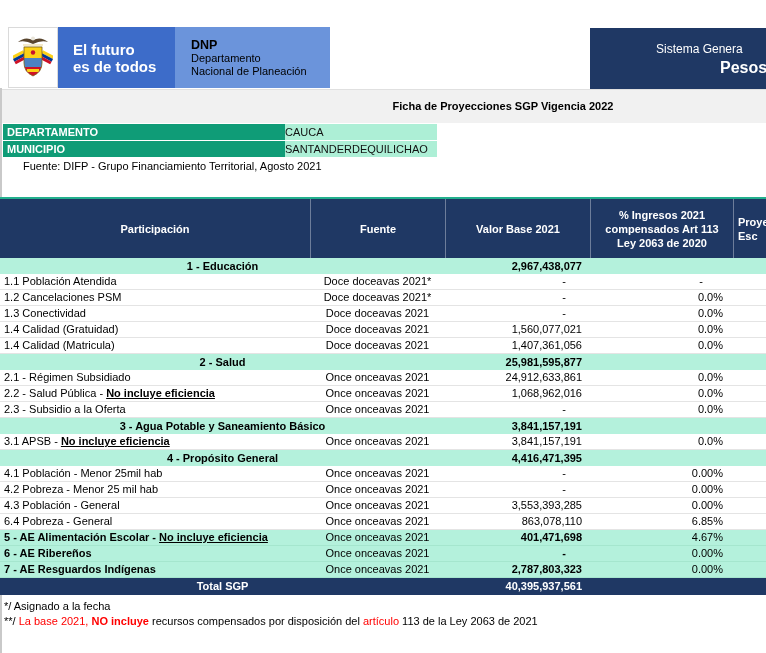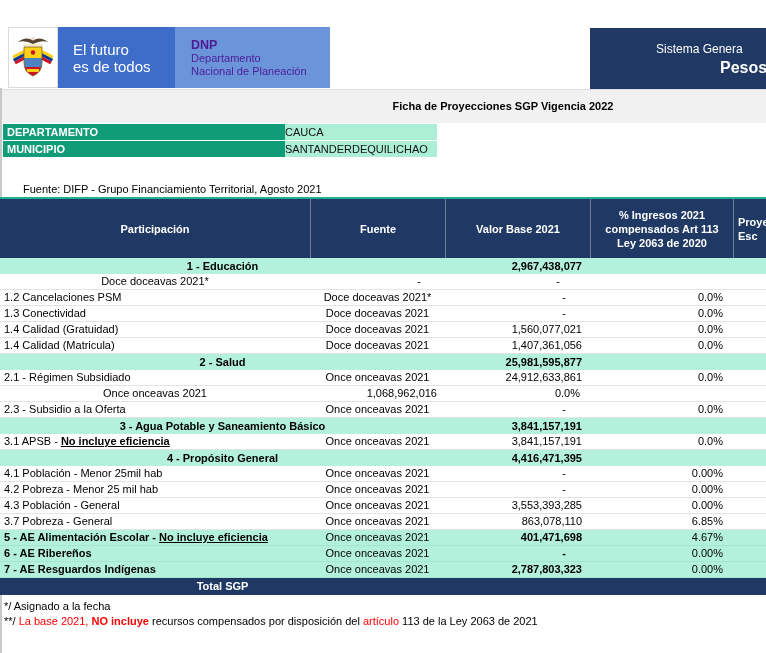--- a/index.html
+++ b/index.html
@@ -6,39 +6,39 @@
   html,body { width:766px; height:653px; }
   body {
     position:relative; overflow:hidden; background:#fff;
     font-family:"Liberation Sans", sans-serif; color:#000;
   }
   
   .logo-band { position:absolute; top:0; left:0; width:766px; height:88px; background:#fff; }
   .arms-box { position:absolute; top:27px; left:8px; width:50px; height:61px; background:#fff;
               border:1px solid #DADADA; display:flex; align-items:center; justify-content:center; }
   .blue-box1 { position:absolute; top:27px; left:58px; width:117px; height:61px;
-               background:var(--blue1,#3D6CC9); color:#fff; font-weight:normal; font-size:15px;
+               background:var(--blue1,#3D6CC9); color:#fff; font-weight:bold; font-size:15px;
                padding:14px 8px 0 15px; line-height:17px; }
   .blue-box2 { position:absolute; top:27px; left:175px; width:155px; height:61px;
-               background:var(--blue2,#6B94DB); color:#4c1d95; padding:11px 0 0 16px; }
+               background:var(--blue2,#6B94DB); color:#000000; padding:11px 0 0 16px; }
   .dnp-acr { font-size:12.5px; font-weight:bold; line-height:14px; }
   .dnp-line { font-size:11px; line-height:13px; }
   .banner { position:absolute; top:28px; left:590px; width:220px; height:62px; background:var(--navy,#1F3864); }
   .banner-l1 { position:absolute; left:66px; top:14px; color:#fff; font-weight:normal; font-size:12px; white-space:nowrap; }
   .banner-l2 { position:absolute; left:130px; top:31px; color:#fff; font-weight:bold; font-size:16px; white-space:nowrap; }
   
   .title-band { position:absolute; top:89px; left:0; width:766px; height:34px; background:#F1F1F1; border-top:1px solid #E0E0E0; }
   .page-title { position:absolute; top:100px; left:0; width:1006px; text-align:center; font-size:11px; font-weight:bold; }
   .left-edge { position:absolute; left:0; top:88px; width:2px; height:565px; background:#C9C9C9; }
   
   .loc-block { position:absolute; top:124px; left:3px; width:434px; }
   .loc-row { display:grid; grid-template-columns:282px 152px; height:16px; margin-bottom:1px; }
   .loc-label { background:var(--green,#0F9C77); color:#fff; font-weight:bold; font-size:11px; line-height:16px; padding-left:4px; }
   .loc-value { background:var(--mintlight,#ADEFD6); color:#111; font-size:11px; line-height:16px; white-space:nowrap; }
-  .source-note { position:absolute; top:183px; left:4px; font-size:11px;padding-left:19px; }
+  .source-note { position:absolute; top:160px; left:4px; font-size:11px;padding-left:19px; }
   
   .sgp-table { position:absolute; top:197px; left:0; width:810px; border-top:2px solid #23AF8D; }
   .thead { display:grid; grid-template-columns:310px 135px 145px 143px 77px; height:59px;
            background:var(--navy,#1F3864); color:#fff; font-weight:bold; font-size:11px; }
   .thead > div { display:flex; flex-direction:column; justify-content:center; text-align:center;
                  border-left:1px solid rgba(255,255,255,.35); line-height:14px; }
   .thead > div:first-child { border-left:none; }
   .h-proy { align-items:flex-start; text-align:left; padding-left:4px; white-space:nowrap; overflow:visible; }
   .trow { display:grid; height:16px; font-size:11px; line-height:15px; align-items:center; }
   .r-dat { grid-template-columns:310px 135px 145px 143px 77px; background:#fff; border-bottom:1px solid #E4E4E4; }
@@ -140,20 +140,21 @@
     </div>
   </div>
 
   <div class="trow r-sec">
     <div class="c-merge">1 - Educación</div>
     <div class="c-val">2,967,438,077</div>
     <div class="c-pct"></div>
     <div class="c-proy"></div>
   </div>
   <div class="trow r-dat">
+    <div class="c-part"><span>1.1 Población Atendida</span><span class="ul"></span></div>
     <div class="c-fue">Doce doceavas 2021*</div>
     <div class="c-val dash">-</div>
     <div class="c-pct dash">-</div>
     <div class="c-proy"></div>
   </div>
   <div class="trow r-dat">
     <div class="c-part"><span>1.2 Cancelaciones PSM</span><span class="ul"></span></div>
     <div class="c-fue">Doce doceavas 2021*</div>
     <div class="c-val dash">-</div>
     <div class="c-pct">0.0%</div>
@@ -187,20 +188,21 @@
     <div class="c-proy"></div>
   </div>
   <div class="trow r-dat">
     <div class="c-part"><span>2.1 - Régimen Subsidiado</span><span class="ul"></span></div>
     <div class="c-fue">Once onceavas 2021</div>
     <div class="c-val">24,912,633,861</div>
     <div class="c-pct">0.0%</div>
     <div class="c-proy"></div>
   </div>
   <div class="trow r-dat">
+    <div class="c-part"><span>2.2 - Salud Pública - </span><span class="ul">No incluye eficiencia</span></div>
     <div class="c-fue">Once onceavas 2021</div>
     <div class="c-val">1,068,962,016</div>
     <div class="c-pct">0.0%</div>
     <div class="c-proy"></div>
   </div>
   <div class="trow r-dat">
     <div class="c-part"><span>2.3 - Subsidio a la Oferta</span><span class="ul"></span></div>
     <div class="c-fue">Once onceavas 2021</div>
     <div class="c-val dash">-</div>
     <div class="c-pct">0.0%</div>
@@ -240,21 +242,21 @@
     <div class="c-proy"></div>
   </div>
   <div class="trow r-dat">
     <div class="c-part"><span>4.3 Población - General</span><span class="ul"></span></div>
     <div class="c-fue">Once onceavas 2021</div>
     <div class="c-val">3,553,393,285</div>
     <div class="c-pct">0.00%</div>
     <div class="c-proy"></div>
   </div>
   <div class="trow r-dat">
-    <div class="c-part"><span>3.7 Pobreza - General</span><span class="ul"></span></div>
+    <div class="c-part"><span>6.4 Pobreza - General</span><span class="ul"></span></div>
     <div class="c-fue">Once onceavas 2021</div>
     <div class="c-val">863,078,110</div>
     <div class="c-pct">6.85%</div>
     <div class="c-proy"></div>
   </div>
   <div class="trow r-hl">
     <div class="c-part"><span>5 - AE Alimentación Escolar - </span><span class="ul">No incluye eficiencia</span></div>
     <div class="c-fue">Once onceavas 2021</div>
     <div class="c-val">401,471,698</div>
     <div class="c-pct">4.67%</div>
@@ -269,19 +271,20 @@
   </div>
   <div class="trow r-hl">
     <div class="c-part"><span>7 - AE Resguardos Indígenas</span><span class="ul"></span></div>
     <div class="c-fue">Once onceavas 2021</div>
     <div class="c-val">2,787,803,323</div>
     <div class="c-pct">0.00%</div>
     <div class="c-proy"></div>
   </div>
   <div class="trow r-tot">
     <div class="c-merge">Total SGP</div>
+    <div class="c-val">40,395,937,561</div>
     <div class="c-pct"></div>
     <div class="c-proy"></div>
   </div>
 </div>
 
 <div class="fn1">*/ Asignado a la fecha</div>
 <div class="fn2"><span>**/ </span><span class="red">La base 2021, </span><span class="redb">NO incluye</span><span> recursos compensados por disposición del </span><span class="red">artículo</span><span> 113 de la Ley 2063 de 2021</span></div>
 
 </body></html>

